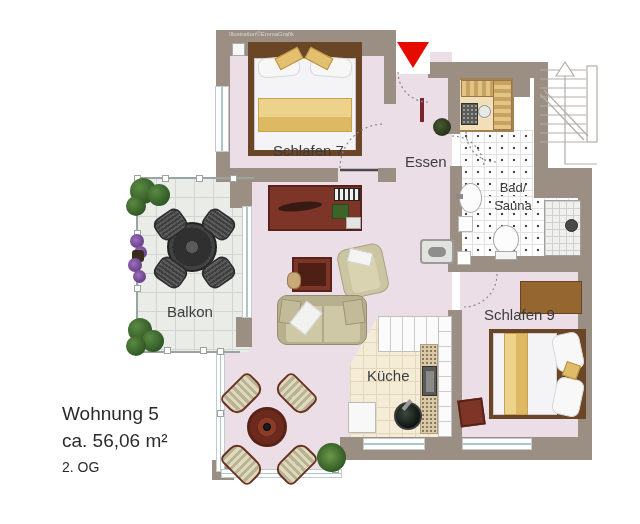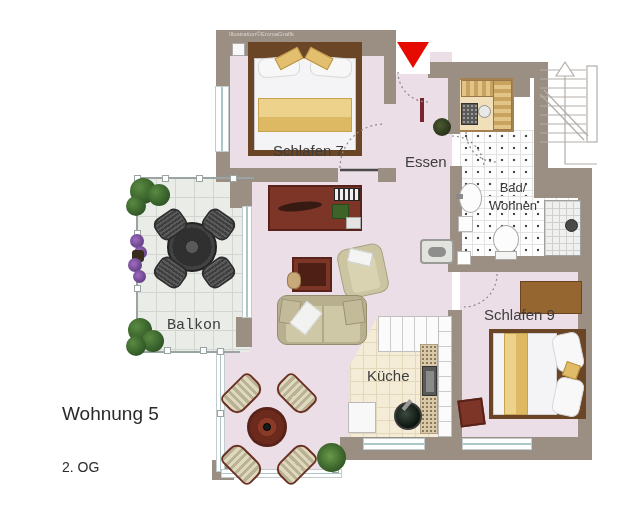--- a/index.html
+++ b/index.html
@@ -194,24 +194,25 @@
       <path d="M497 274 A33 33 0 0 1 464 307"></path>
     </g>
     <line x1="340" y1="170" x2="378" y2="170" stroke="#4a4a4a" stroke-width="2.5"></line>
   </svg>
 
   <div class="a" style="left:397px;top:42px;width:0;height:0;border-left:16px solid transparent;border-right:16px solid transparent;border-top:26px solid #e60b00;"></div>
 
   <div class="a" style="left:229px;top:31px;font-size:6px;color:rgba(255,255,255,.6);white-space:nowrap;">Illustration©EmmaGrafik</div>
   <div class="rlabel" style="left:273px;top:142px;">Schlafen 7</div>
   <div class="rlabel" style="left:405px;top:153px;">Essen</div>
-  <div class="rlabel" style="left:167px;top:317px;font-family:Liberation Mono, monospace;">Balkon</div>
+  <div class="rlabel" style="left:167px;top:303px;">Balkon</div>
   <div class="rlabel" style="left:367px;top:367px;">Küche</div>
   <div class="rlabel" style="left:484px;top:306px;">Schlafen 9</div>
   <div class="a" style="left:486px;top:179px;width:54px;text-align:center;font-size:13px;color:#3d3d3d;line-height:1.35;">
     <div>Bad/</div>
-    <div>Wohnen</div>
+    <div>Sauna</div>
   </div>
 
   <div class="a" style="left:62px;top:403px;font-size:19px;color:#2b2b2b;">Wohnung 5</div>
+  <div class="a" style="left:62px;top:430px;font-size:19px;color:#2b2b2b;">ca. 56,06 m²</div>
   <div class="a" style="left:62px;top:459px;font-size:14px;color:#2b2b2b;">2. OG</div>
 
 </div>
 
 </body></html>

